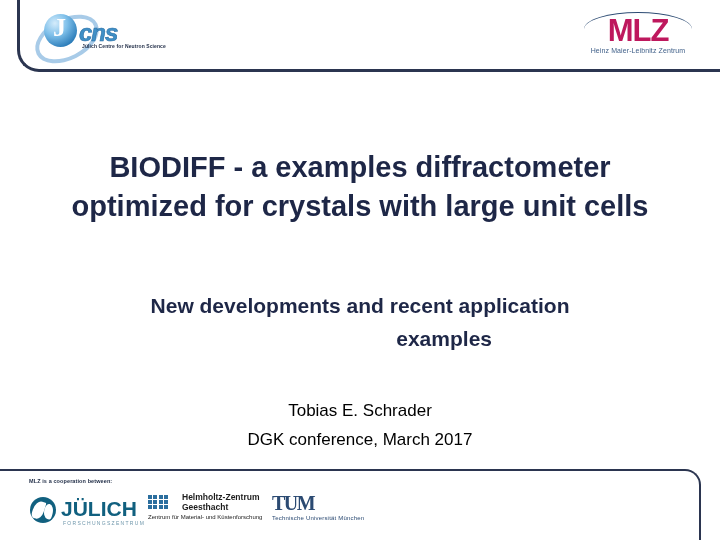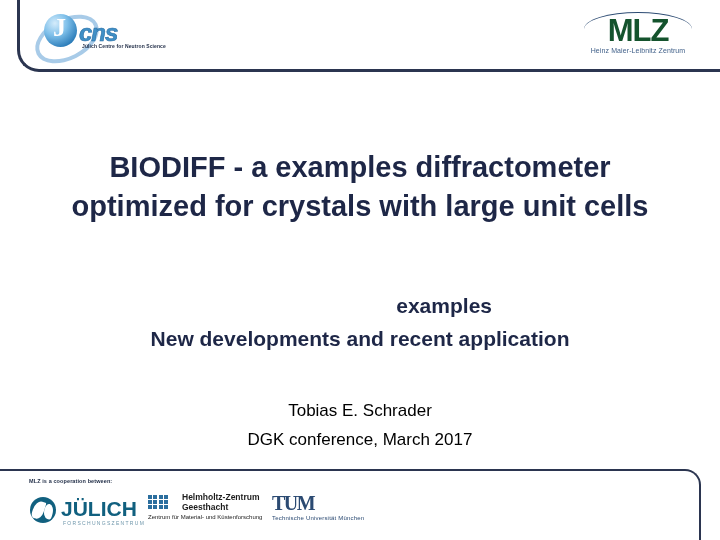--- a/index.html
+++ b/index.html
@@ -124,21 +124,21 @@
     border-radius: 50% / 100% 100% 0 0;
   }
   .mlz-word {
     position: absolute;
     left: 0;
     top: 5px;
     width: 128px;
     font-size: 31px;
     font-weight: bold;
     letter-spacing: -1px;
-    color: #14532d;
+    color: #be185d;
     line-height: 31px;
   }
   .mlz-sub {
     position: absolute;
     left: 0;
     top: 37px;
     width: 128px;
     font-size: 7px;
     color: #3f5f88;
     letter-spacing: 0.1px;
@@ -382,22 +382,22 @@
     </div>
 
   </div>
 
   <div class="title-block">
     <div class="title-line">BIODIFF - a examples diffractometer</div>
     <div class="title-line">optimized for crystals with large unit cells</div>
   </div>
 
   <div class="subtitle-block">
+    <div class="subtitle-line">New developments and recent application</div>
     <div class="subtitle-line indent">examples</div>
-    <div class="subtitle-line">New developments and recent application</div>
   </div>
 
   <div class="author-block">
     <div class="author-line">Tobias E. Schrader</div>
     <div class="author-line">DGK conference, March 2017</div>
   </div>
 
   <div class="footer-frame"></div>
 
   <div class="footer-caption">MLZ is a cooperation between:</div>

